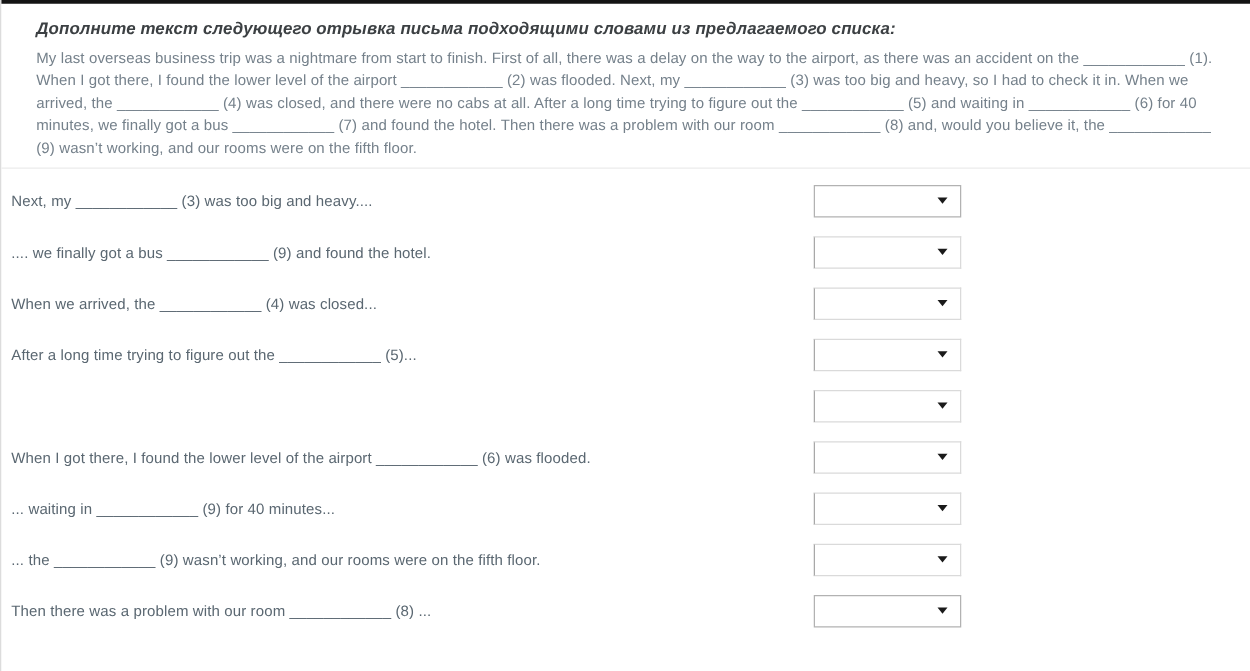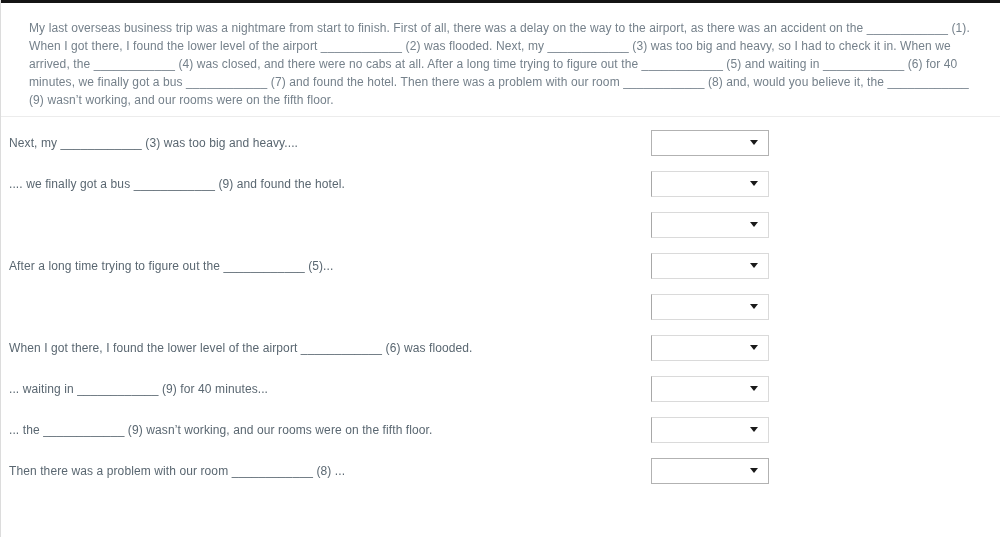--- a/index.html
+++ b/index.html
@@ -50,20 +50,21 @@
     display:block; padding:4px 26px 0 6px; font-size:12px; color:#444;
     overflow:hidden; white-space:nowrap;
   }
 </style>
 </head>
 <body>
 
 <div class="top-bar"></div>
 
 <div class="header">
+  <div class="instruction">Дополните  текст следующего отрывка письма подходящими словами из предлагаемого списка:</div>
   <div class="passage">My last overseas business trip was a nightmare from start to finish. First of all, there was a delay on the way to the airport, as there was an accident on the ____________ (1). When I got there, I found the lower level of the airport ____________ (2) was flooded. Next, my ____________ (3) was too big and heavy, so I had to check it in. When we arrived, the ____________ (4) was closed, and there were no cabs at all. After a long time trying to figure out the ____________ (5) and waiting in ____________ (6)  for 40 minutes, we finally got a bus ____________ (7) and found the hotel. Then there was a problem with our room ____________ (8) and, would you believe it, the  ____________ (9) wasn’t working, and our rooms were on the fifth floor.</div>
 </div>
 
 <div class="divider"></div>
 
 <div class="exercise-list">
 
   <div class="row">
     <span class="row-text">Next, my  ____________ (3) was too big and heavy....</span>
     <div class="dropdown">
@@ -74,20 +75,21 @@
 
   <div class="row">
     <span class="row-text">.... we finally got a bus ____________ (9) and found the hotel.</span>
     <div class="dropdown partial">
       <span class="value"></span>
       <span class="arrow"></span>
     </div>
   </div>
 
   <div class="row">
+    <span class="row-text">When we arrived, the ____________ (4) was closed...</span>
     <div class="dropdown partial">
       <span class="value"></span>
       <span class="arrow"></span>
     </div>
   </div>
 
   <div class="row">
     <span class="row-text">After a long time trying to figure out the ____________  (5)...</span>
     <div class="dropdown partial">
       <span class="value"></span>

